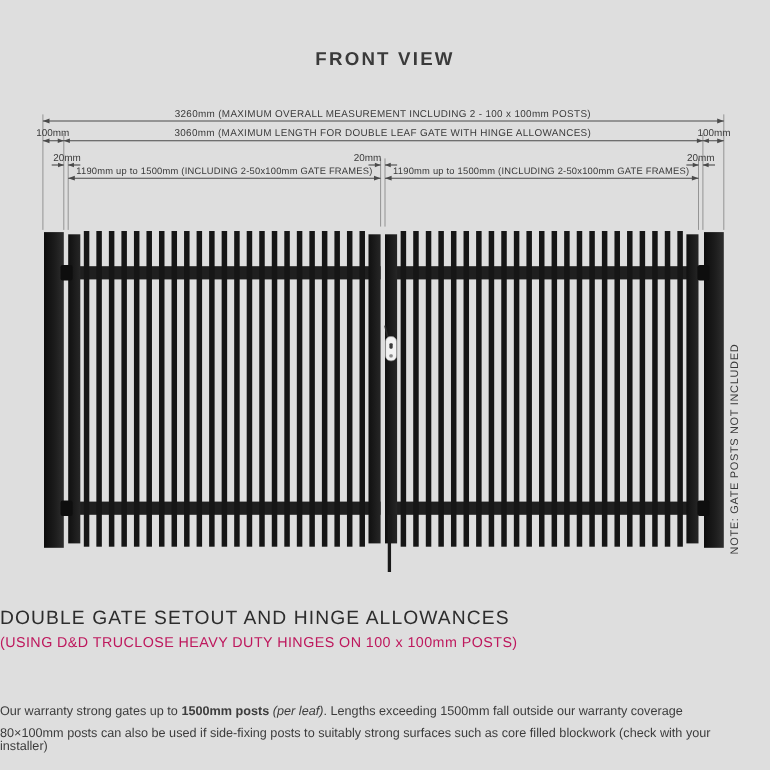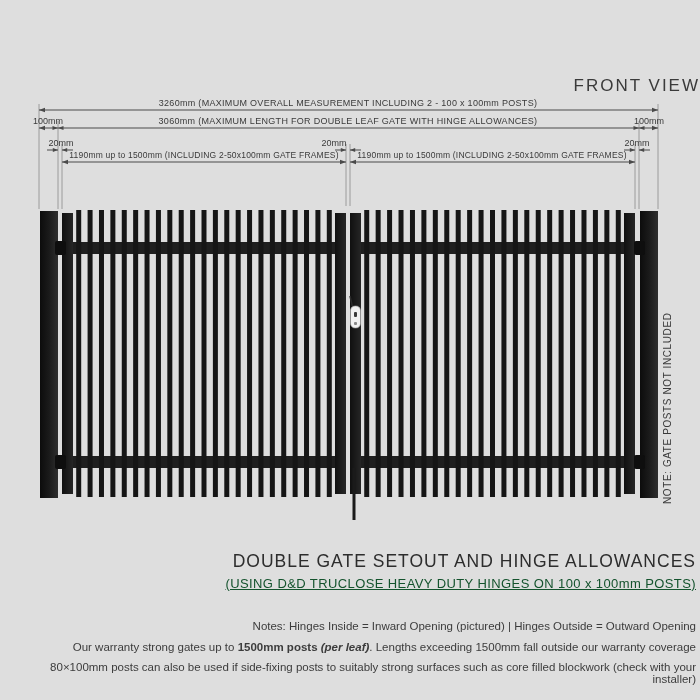--- a/index.html
+++ b/index.html
@@ -7,39 +7,39 @@
     width:700px;height:700px;
     background:#dedede;
     font-family:"Liberation Sans", sans-serif;
     position:relative;
     overflow:hidden;
     color:#333;
   }
   .stage{position:absolute;inset:0;}
   .front-view-title{
     position:absolute;top:44px;left:0;width:700px;
-    text-align:right;
-    font-size:17px;letter-spacing:2px;font-weight:400;color:#3a3a3a;margin-top:32px;
+    text-align:center;
+    font-size:17px;letter-spacing:2px;font-weight:700;color:#3a3a3a;
   }
   svg.diagram{position:absolute;top:0;left:0;}
   svg text{fill:#3a3a3a;}
   .footer{
-    position:absolute;left:0;width:676px;text-align:right;padding-left:20px;
+    position:absolute;left:0;width:676px;text-align:left;
   }
   .footer-heading{
     top:551px;font-size:17.5px;letter-spacing:1px;font-weight:500;color:#2d2d2d;
   }
   .footer-subheading{
-    top:576px;font-size:13px;letter-spacing:0.4px;color:#14532d;text-decoration:underline;
+    top:576px;font-size:13px;letter-spacing:0.4px;color:#be185d;
   }
   .footer-note1{top:620px;font-size:11.5px;color:#3c3c3c;}
   .footer-note2{top:641px;font-size:11.5px;color:#3c3c3c;}
   .footer-note3{top:661px;font-size:11.5px;color:#3c3c3c;}
   .b{font-weight:700;}
-  .bi{font-weight:700;font-style:italic;}
+  .bi{font-weight:400;font-style:italic;}
 </style>
 </head>
 <body>
 
 <div class="stage">
 
   <div class="front-view-title">FRONT VIEW</div>
 
   <svg class="diagram" width="700" height="545" viewBox="0 0 700 545">
     <defs>
@@ -195,17 +195,16 @@
       </g>
 
       <rect x="352.5" y="468" width="3" height="52" fill="#1a1a1a"></rect>
     </g>
 
     <text transform="translate(671,504) rotate(-90)" font-size="10" letter-spacing="0.6" fill="#2e2e2e">NOTE: GATE POSTS NOT INCLUDED</text>
   </svg>
 
   <div class="footer footer-heading">DOUBLE GATE SETOUT AND HINGE ALLOWANCES</div>
   <div class="footer footer-subheading">(USING D&amp;D TRUCLOSE HEAVY DUTY HINGES ON 100 x 100mm POSTS)</div>
-  <div class="footer footer-note1">Notes: Hinges Inside = Inward Opening (pictured) | Hinges Outside = Outward Opening</div>
   <div class="footer footer-note2"><span>Our warranty strong gates up to </span><span class="b">1500mm posts </span><span class="bi">(per leaf)</span><span>. Lengths exceeding 1500mm fall outside our warranty coverage</span></div>
   <div class="footer footer-note3">80×100mm posts can also be used if side-fixing posts to suitably strong surfaces such as core filled blockwork (check with your installer)</div>
 
 </div>
 
 </body></html>

